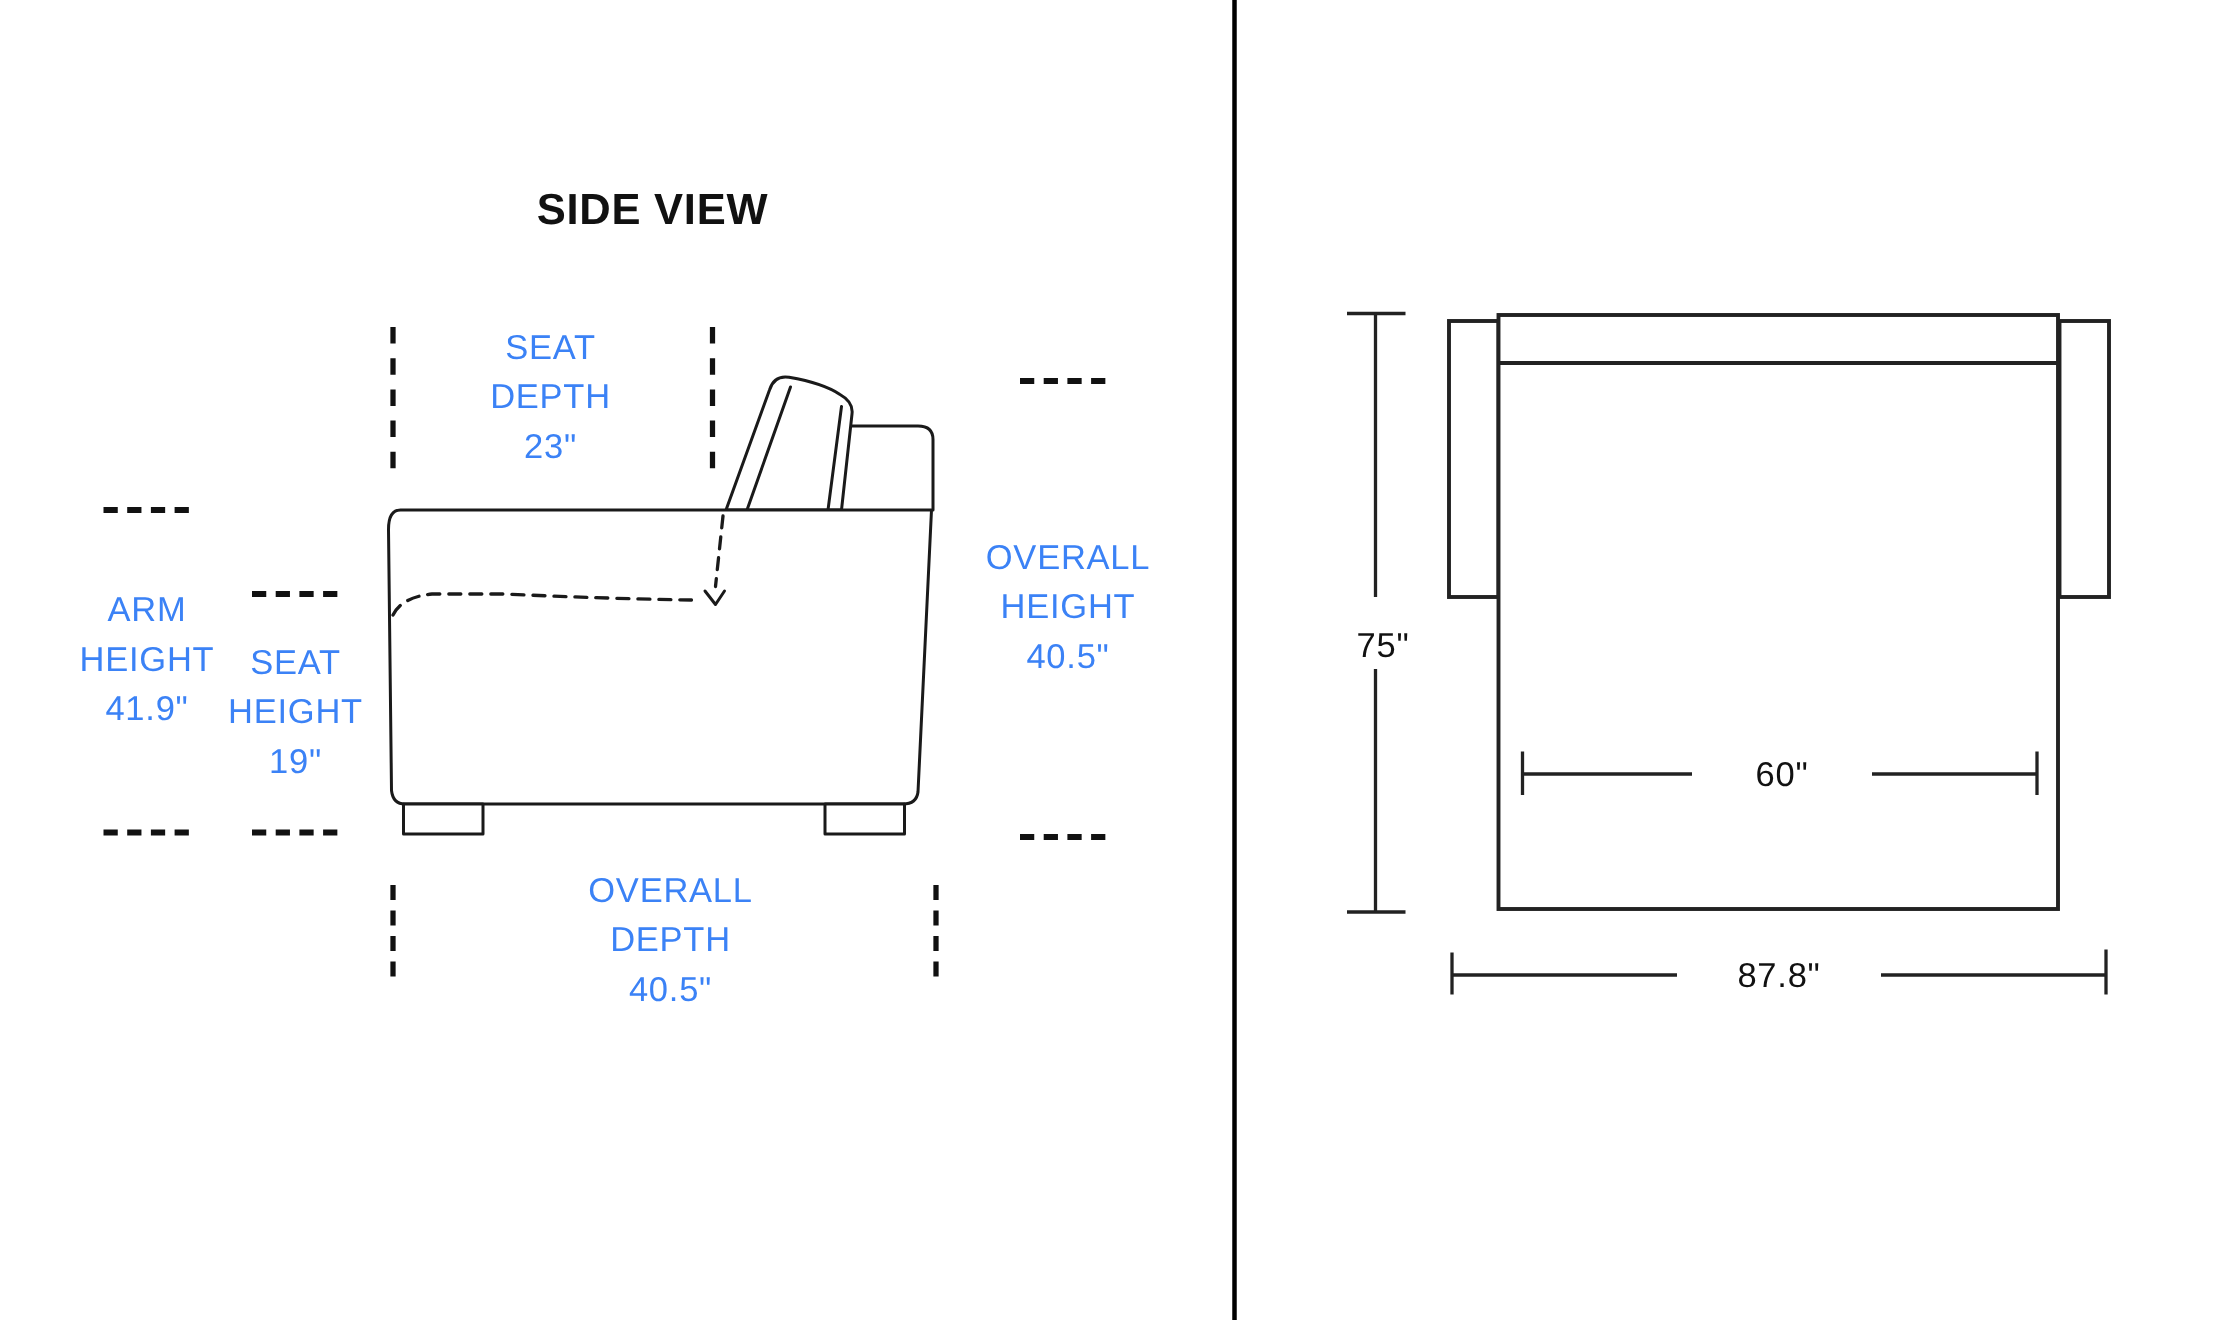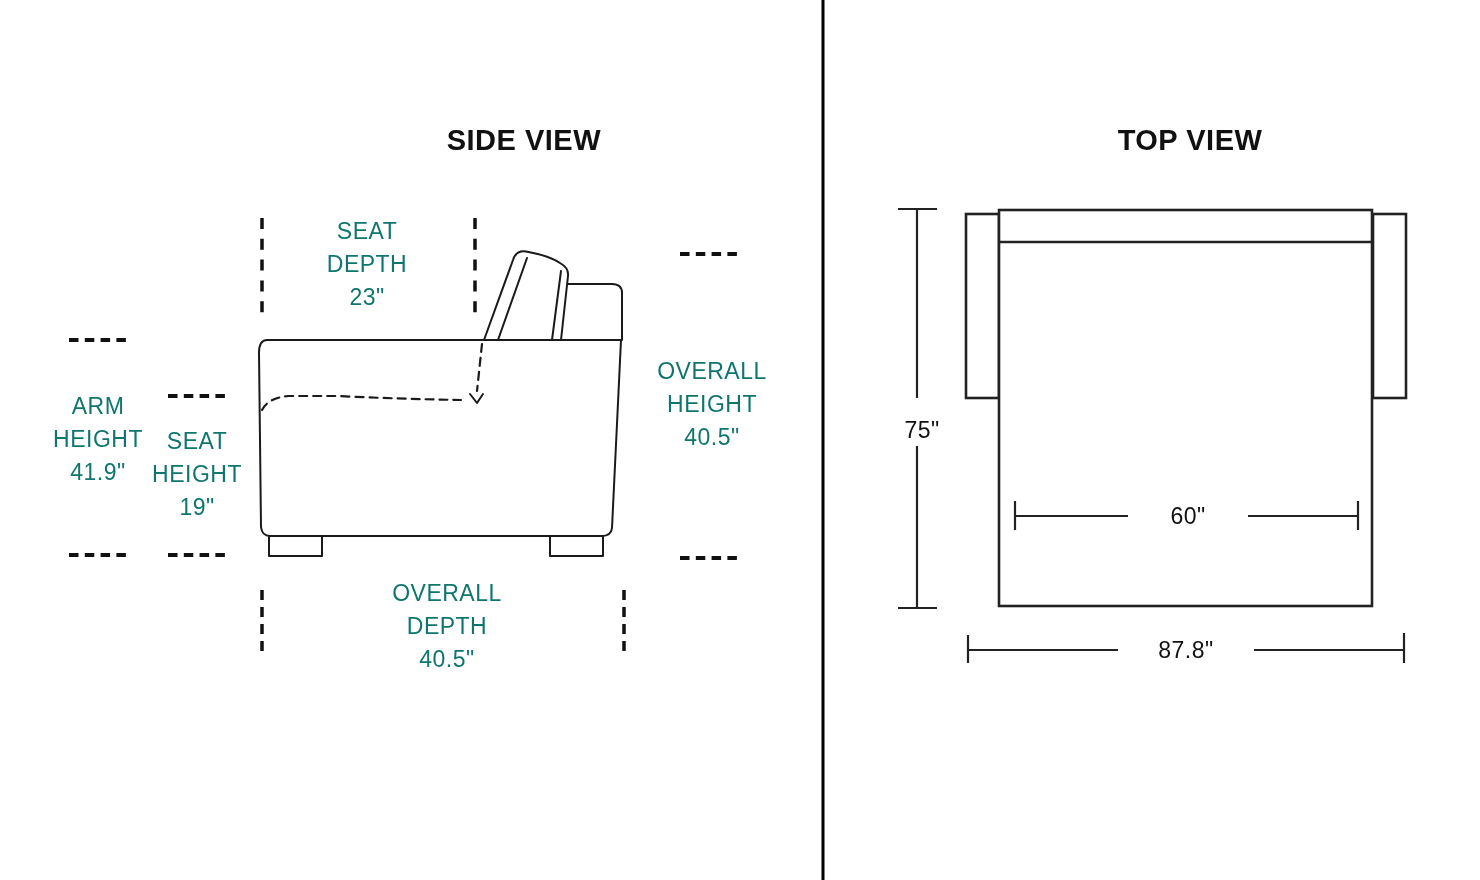--- a/index.html
+++ b/index.html
@@ -14,21 +14,21 @@
   .artwork{position:absolute;left:0;top:0;width:1480px;height:880px;}
   .title{
     position:absolute;
     font-size:29px;font-weight:700;letter-spacing:0.5px;
     text-align:center;color:#111111;
   }
   .lbl{
     position:absolute;
     font-size:23px;font-weight:400;letter-spacing:0.5px;
     line-height:33px;text-align:center;
-    white-space:pre-line;color:#0f766e;
+    white-space:pre-line;color:#3b82f6;
   }
   .dim{
     position:absolute;
     font-size:23px;font-weight:400;letter-spacing:0.5px;
     line-height:26px;text-align:center;
     white-space:pre-line;color:#111111;
     background:#ffffff;
   }
 </style>
 </head>
@@ -95,21 +95,21 @@
 
       <line x1="968" y1="635" x2="968" y2="663"></line>
       <line x1="1404" y1="633" x2="1404" y2="663"></line>
       <line x1="968" y1="650" x2="1118" y2="650"></line>
       <line x1="1254" y1="650" x2="1404" y2="650"></line>
     </g>
 
     <line x1="823" y1="0" x2="823" y2="880" stroke="#000000" stroke-width="3"></line>
   </svg>
 
-  <div class="title" style="left:301px;top:124px;width:300px;text-align:right;">SIDE VIEW</div>
+  <div class="title" style="left:285px;top:124px;width:300px;">SIDE VIEW</div>
 
   <div class="lbl" style="left:287px;top:215px;width:160px;">SEAT
 DEPTH
 23"</div>
 
   <div class="lbl" style="left:37px;top:390px;width:122px;">ARM
 HEIGHT
 41.9"</div>
 
   <div class="lbl" style="left:136px;top:425px;width:122px;">SEAT
@@ -117,21 +117,20 @@
 19"</div>
 
   <div class="lbl" style="left:632px;top:355px;width:160px;">OVERALL
 HEIGHT
 40.5"</div>
 
   <div class="lbl" style="left:357px;top:577px;width:180px;">OVERALL
 DEPTH
 40.5"</div>
 
-  <div class="title" style="left:1040px;top:124px;width:300px;">TOP VIEW</div>
 
   <div class="dim" style="left:877px;top:417px;width:90px;">75"</div>
 
   <div class="dim" style="left:1138px;top:503px;width:100px;">60"</div>
 
   <div class="dim" style="left:1126px;top:637px;width:120px;">87.8"</div>
 
 </div>
 
 </body></html>

